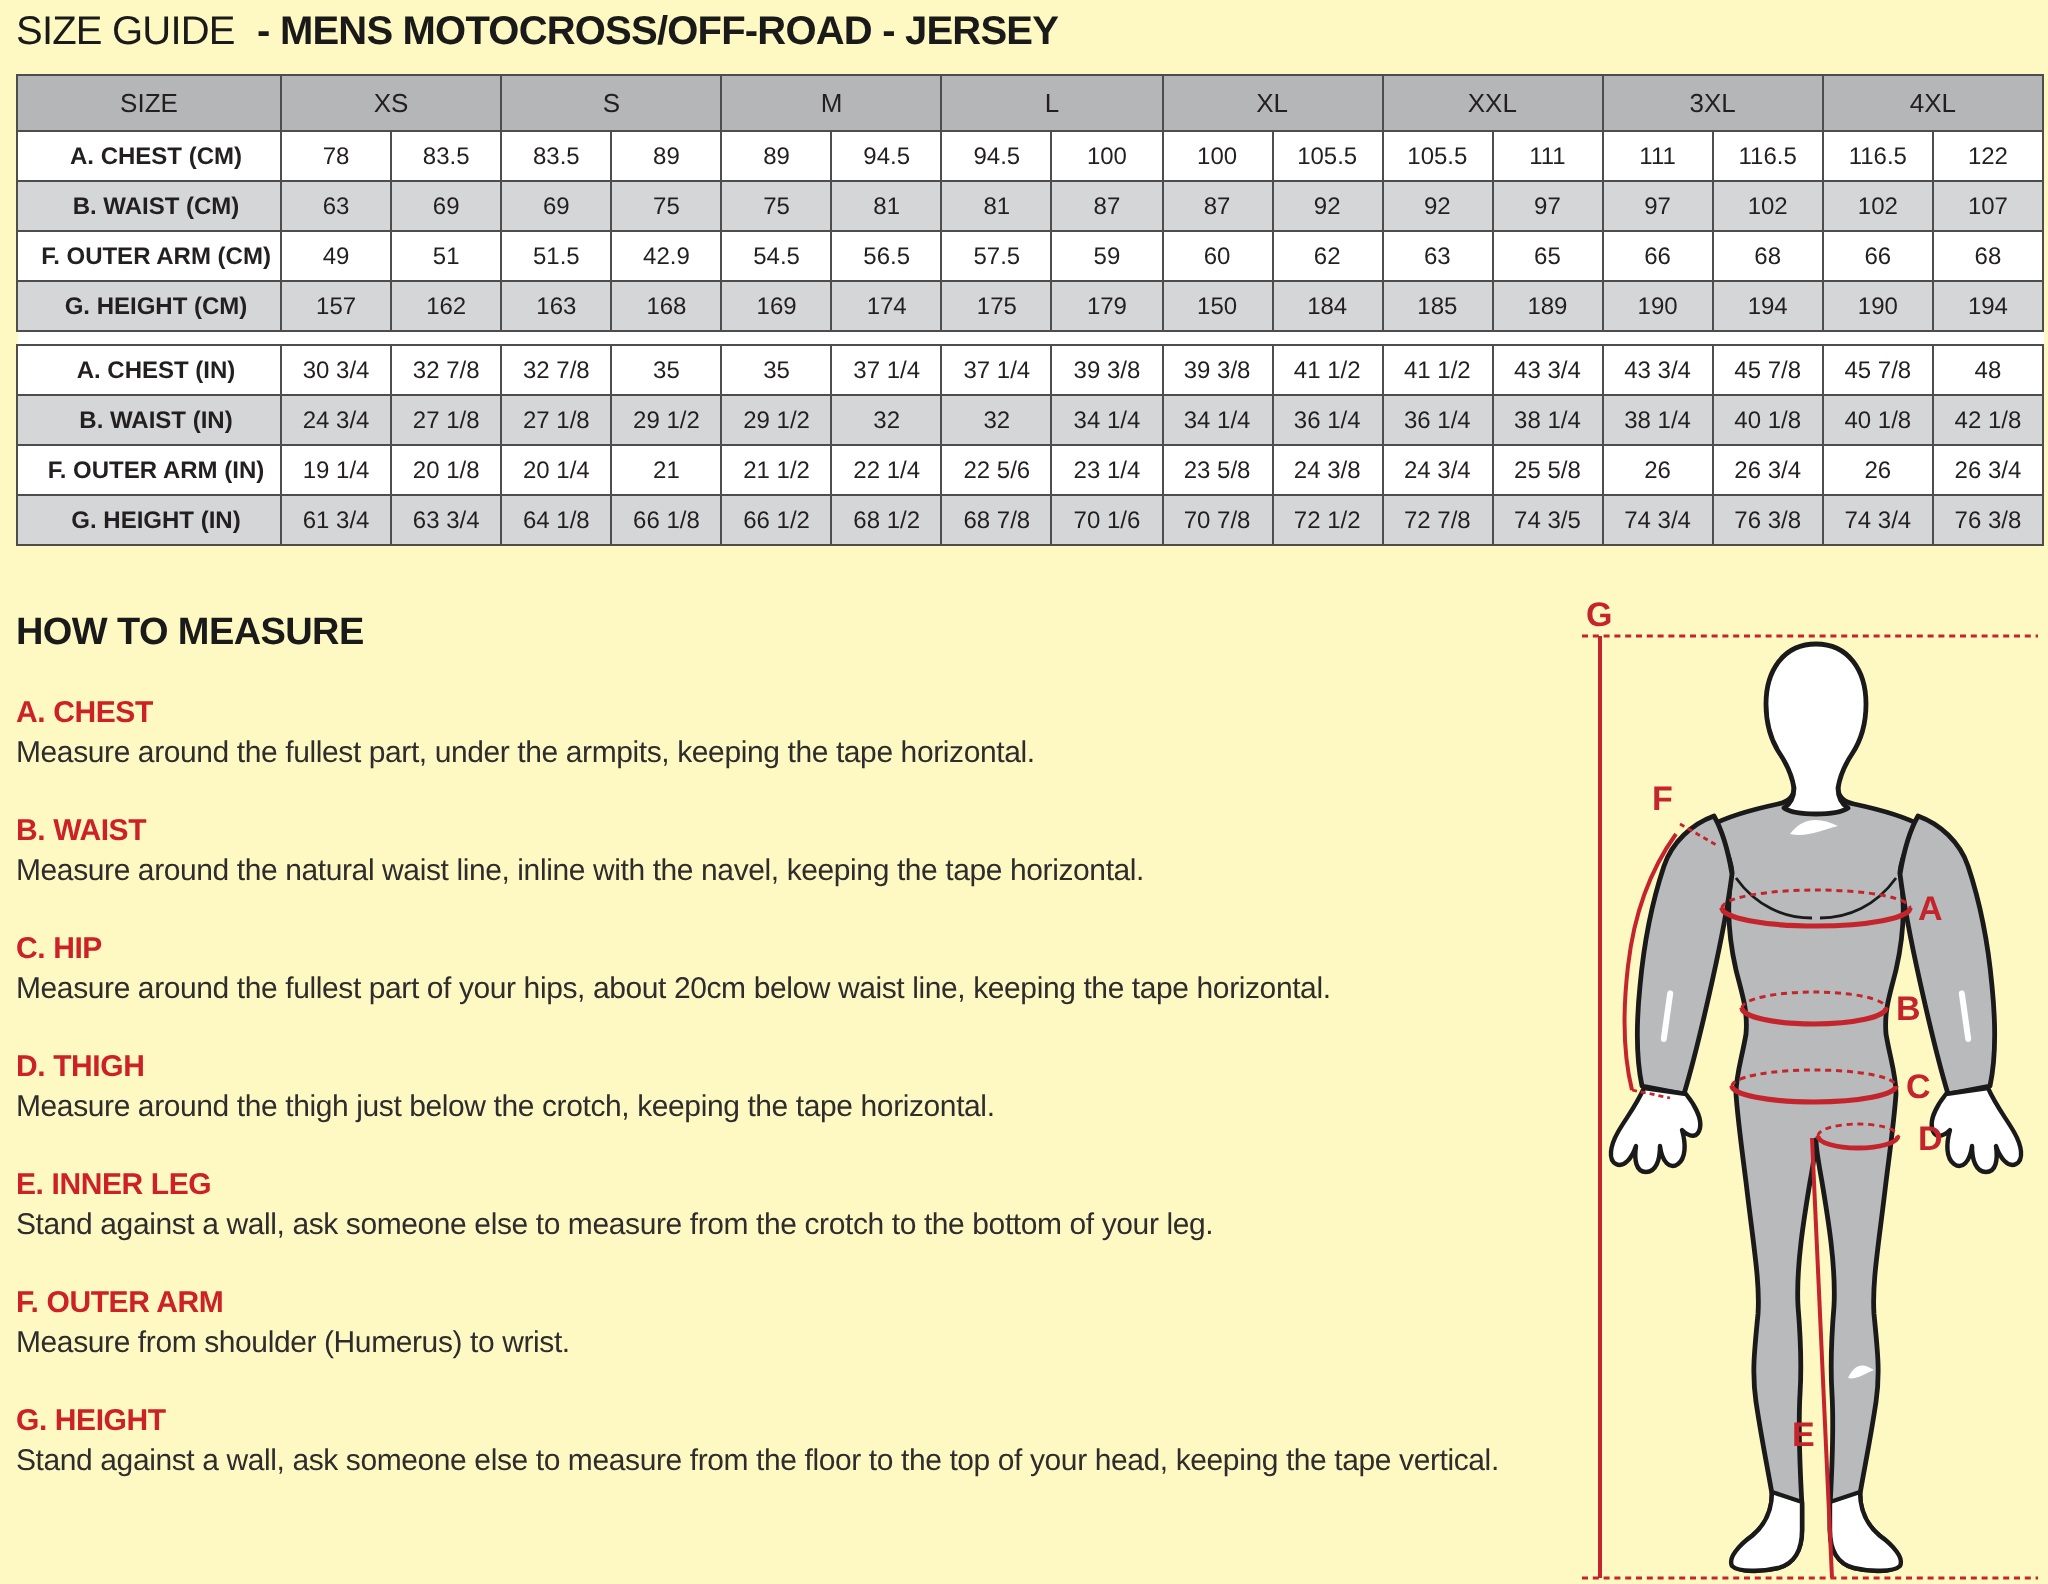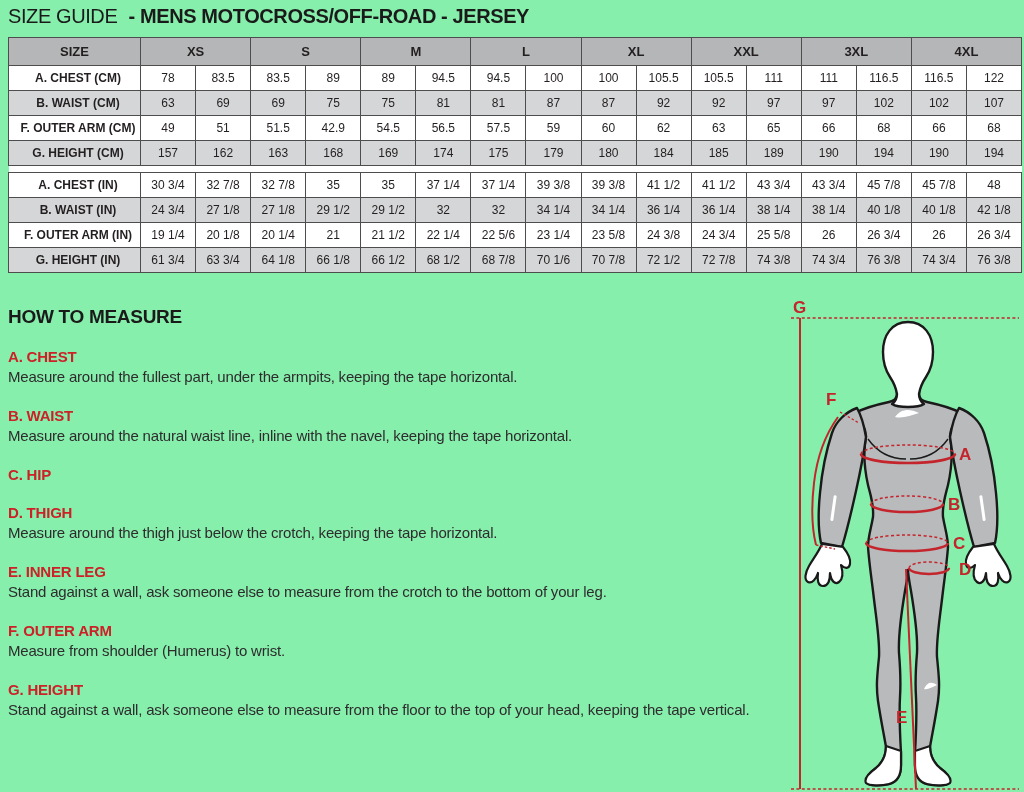--- a/index.html
+++ b/index.html
@@ -2,21 +2,21 @@
 <html><head>
 <meta charset="utf-8">
 <style>
   * { margin: 0; padding: 0; box-sizing: border-box; }
   html, body { background: #ffffff; }
   body { font-family: "Liberation Sans", sans-serif; color: #231f20; }
   .page {
     position: relative;
     width: 1024px;
     height: 792px;
-    background: #86efac;
+    background: #fef9c3;
     overflow: hidden;
   }
 
   
   .title {
     padding: 5px 0 0 8px;
     font-size: 20px;
     letter-spacing: -0.4px;
     color: #1a1a1a;
     white-space: nowrap;
@@ -36,21 +36,21 @@
   table.size-table th, table.size-table td {
     border: 1px solid #4d4d4d;
     text-align: center;
     vertical-align: middle;
     height: 25px;
     overflow: hidden;
     white-space: nowrap;
   }
   table.size-table thead th {
     background: #b5b6b8;
-    font-weight: bold;
+    font-weight: normal;
     font-size: 13px;
     height: 28px;
   }
   td.label-cell, th.label-cell {
     text-align: left;
     padding-left: 7px;
     font-weight: bold;
   }
   thead th.label-cell { text-align: center; padding-left: 0; }
   tr.row-white td { background: #ffffff; }
@@ -196,21 +196,21 @@
         <tr class="row-gray">
           <td class="label-cell">G. HEIGHT (CM)</td>
           <td>157</td>
           <td>162</td>
           <td>163</td>
           <td>168</td>
           <td>169</td>
           <td>174</td>
           <td>175</td>
           <td>179</td>
-          <td>180</td>
+          <td>150</td>
           <td>184</td>
           <td>185</td>
           <td>189</td>
           <td>190</td>
           <td>194</td>
           <td>190</td>
           <td>194</td>
         </tr>
         <tr class="gap-row">
           <td colspan="17"></td>
@@ -278,21 +278,21 @@
           <td>63 3/4</td>
           <td>64 1/8</td>
           <td>66 1/8</td>
           <td>66 1/2</td>
           <td>68 1/2</td>
           <td>68 7/8</td>
           <td>70 1/6</td>
           <td>70 7/8</td>
           <td>72 1/2</td>
           <td>72 7/8</td>
-          <td>74 3/8</td>
+          <td>74 3/5</td>
           <td>74 3/4</td>
           <td>76 3/8</td>
           <td>74 3/4</td>
           <td>76 3/8</td>
         </tr>
       </tbody>
   </table>
 
   <div class="measure">
     <h2>HOW TO MEASURE</h2>
@@ -300,20 +300,21 @@
         <div class="measure-item">
           <h3>A. CHEST</h3>
           <p>Measure around the fullest part, under the armpits, keeping the tape horizontal.</p>
         </div>
         <div class="measure-item">
           <h3>B. WAIST</h3>
           <p>Measure around the natural waist line, inline with the navel, keeping the tape horizontal.</p>
         </div>
         <div class="measure-item">
           <h3>C. HIP</h3>
+          <p>Measure around the fullest part of your hips, about 20cm below waist line, keeping the tape horizontal.</p>
         </div>
         <div class="measure-item">
           <h3>D. THIGH</h3>
           <p>Measure around the thigh just below the crotch, keeping the tape horizontal.</p>
         </div>
         <div class="measure-item">
           <h3>E. INNER LEG</h3>
           <p>Stand against a wall, ask someone else to measure from the crotch to the bottom of your leg.</p>
         </div>
         <div class="measure-item">

